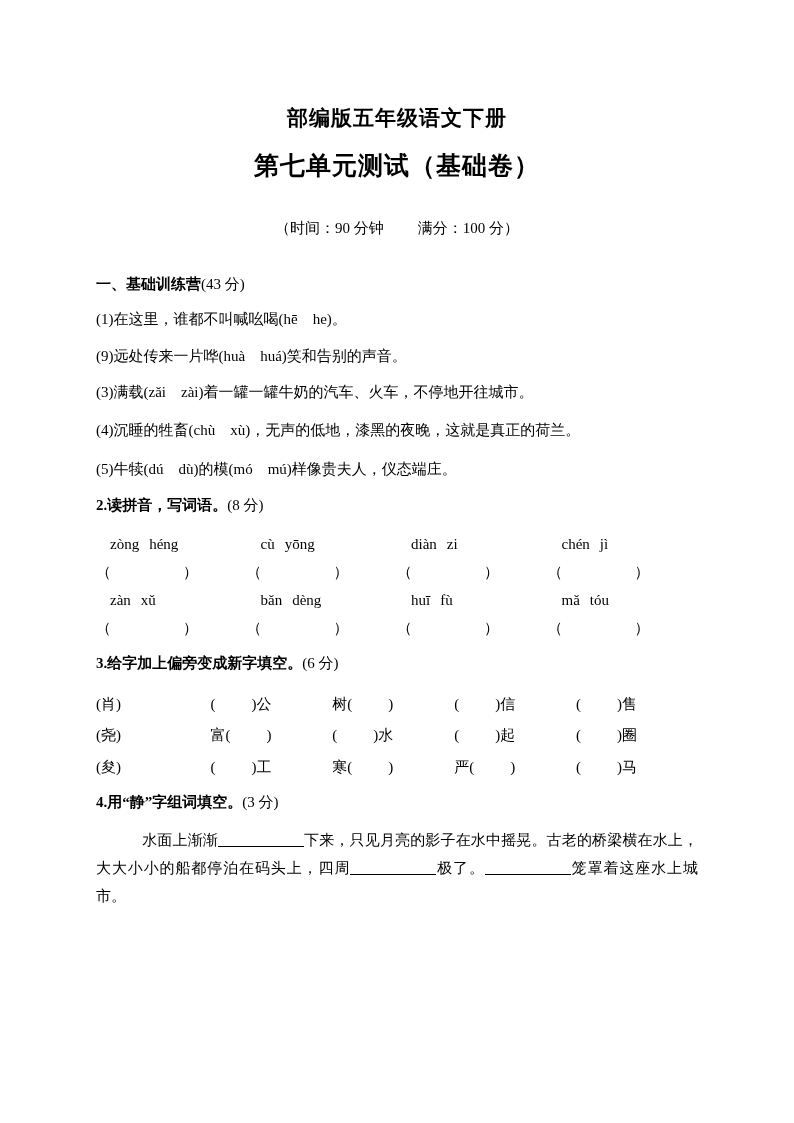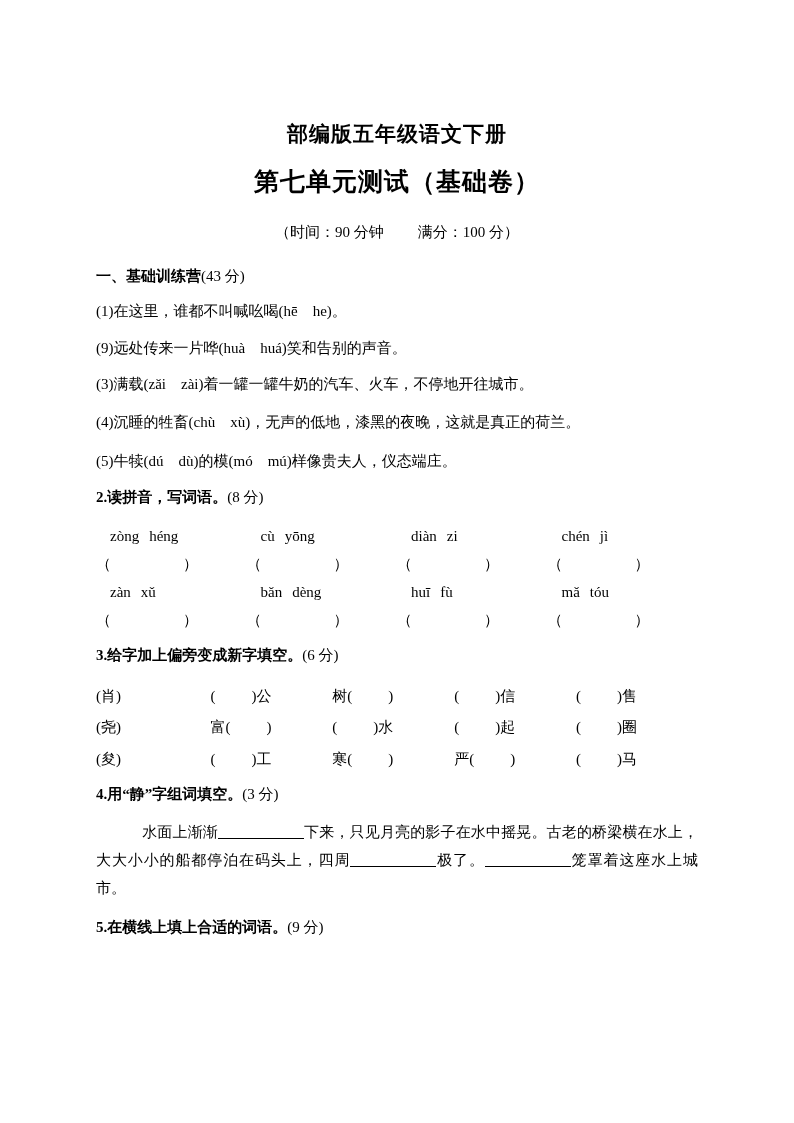--- a/index.html
+++ b/index.html
@@ -10,21 +10,21 @@
   body {
     width: 794px;
     height: 1123px;
     position: relative;
     font-family: "Liberation Serif", "DejaVu Serif", serif;
     color: #000000;
     overflow: hidden;
   }
   .page {
     position: absolute;
-    left: 0; top: 16px;
+    left: 0; top: 0;
     width: 794px;
     height: 805px;
     box-sizing: border-box;
     padding: 8px 96px;
   }
 
   
   .doc-title {
     text-align: center;
     font-size: 21px;
@@ -39,21 +39,21 @@
     font-size: 25px;
     font-weight: bold;
     letter-spacing: 1px;
     margin: 0;
     padding-top: 16px;
     line-height: 1.4;
   }
   .doc-meta {
     text-align: center;
     font-size: 15px;
-    margin: 4px;
+    margin: 16px;
     padding-top: 18px;
     line-height: 1.5;
   }
   .doc-meta .gap { display: inline-block; width: 34px; }
 
   
   .section-title {
     font-size: 15px;
     font-weight: bold;
     margin: 0;
@@ -217,17 +217,14 @@
 
   </div>
 
   <p class="q-line bold">
     <span>4.</span><span>用“静”字组词填空。</span><span class="score">(3 分)</span>
   </p>
   <p class="q-body">
     <span class="indent"></span><span>水面上渐渐</span><span class="fill"></span><span>下来，只见月亮的影子在水中摇晃。古老的桥梁横在水上，大大小小的船都停泊在码头上，四周</span><span class="fill"></span><span>极了。</span><span class="fill"></span><span>笼罩着这座水上城市。</span>
   </p>
 
-  <p class="q-line bold">
-    <span>5.</span><span>在横线上填上合适的词语。</span><span class="score">(9 分)</span>
-  </p>
 
 </div>
 
 </body></html>

